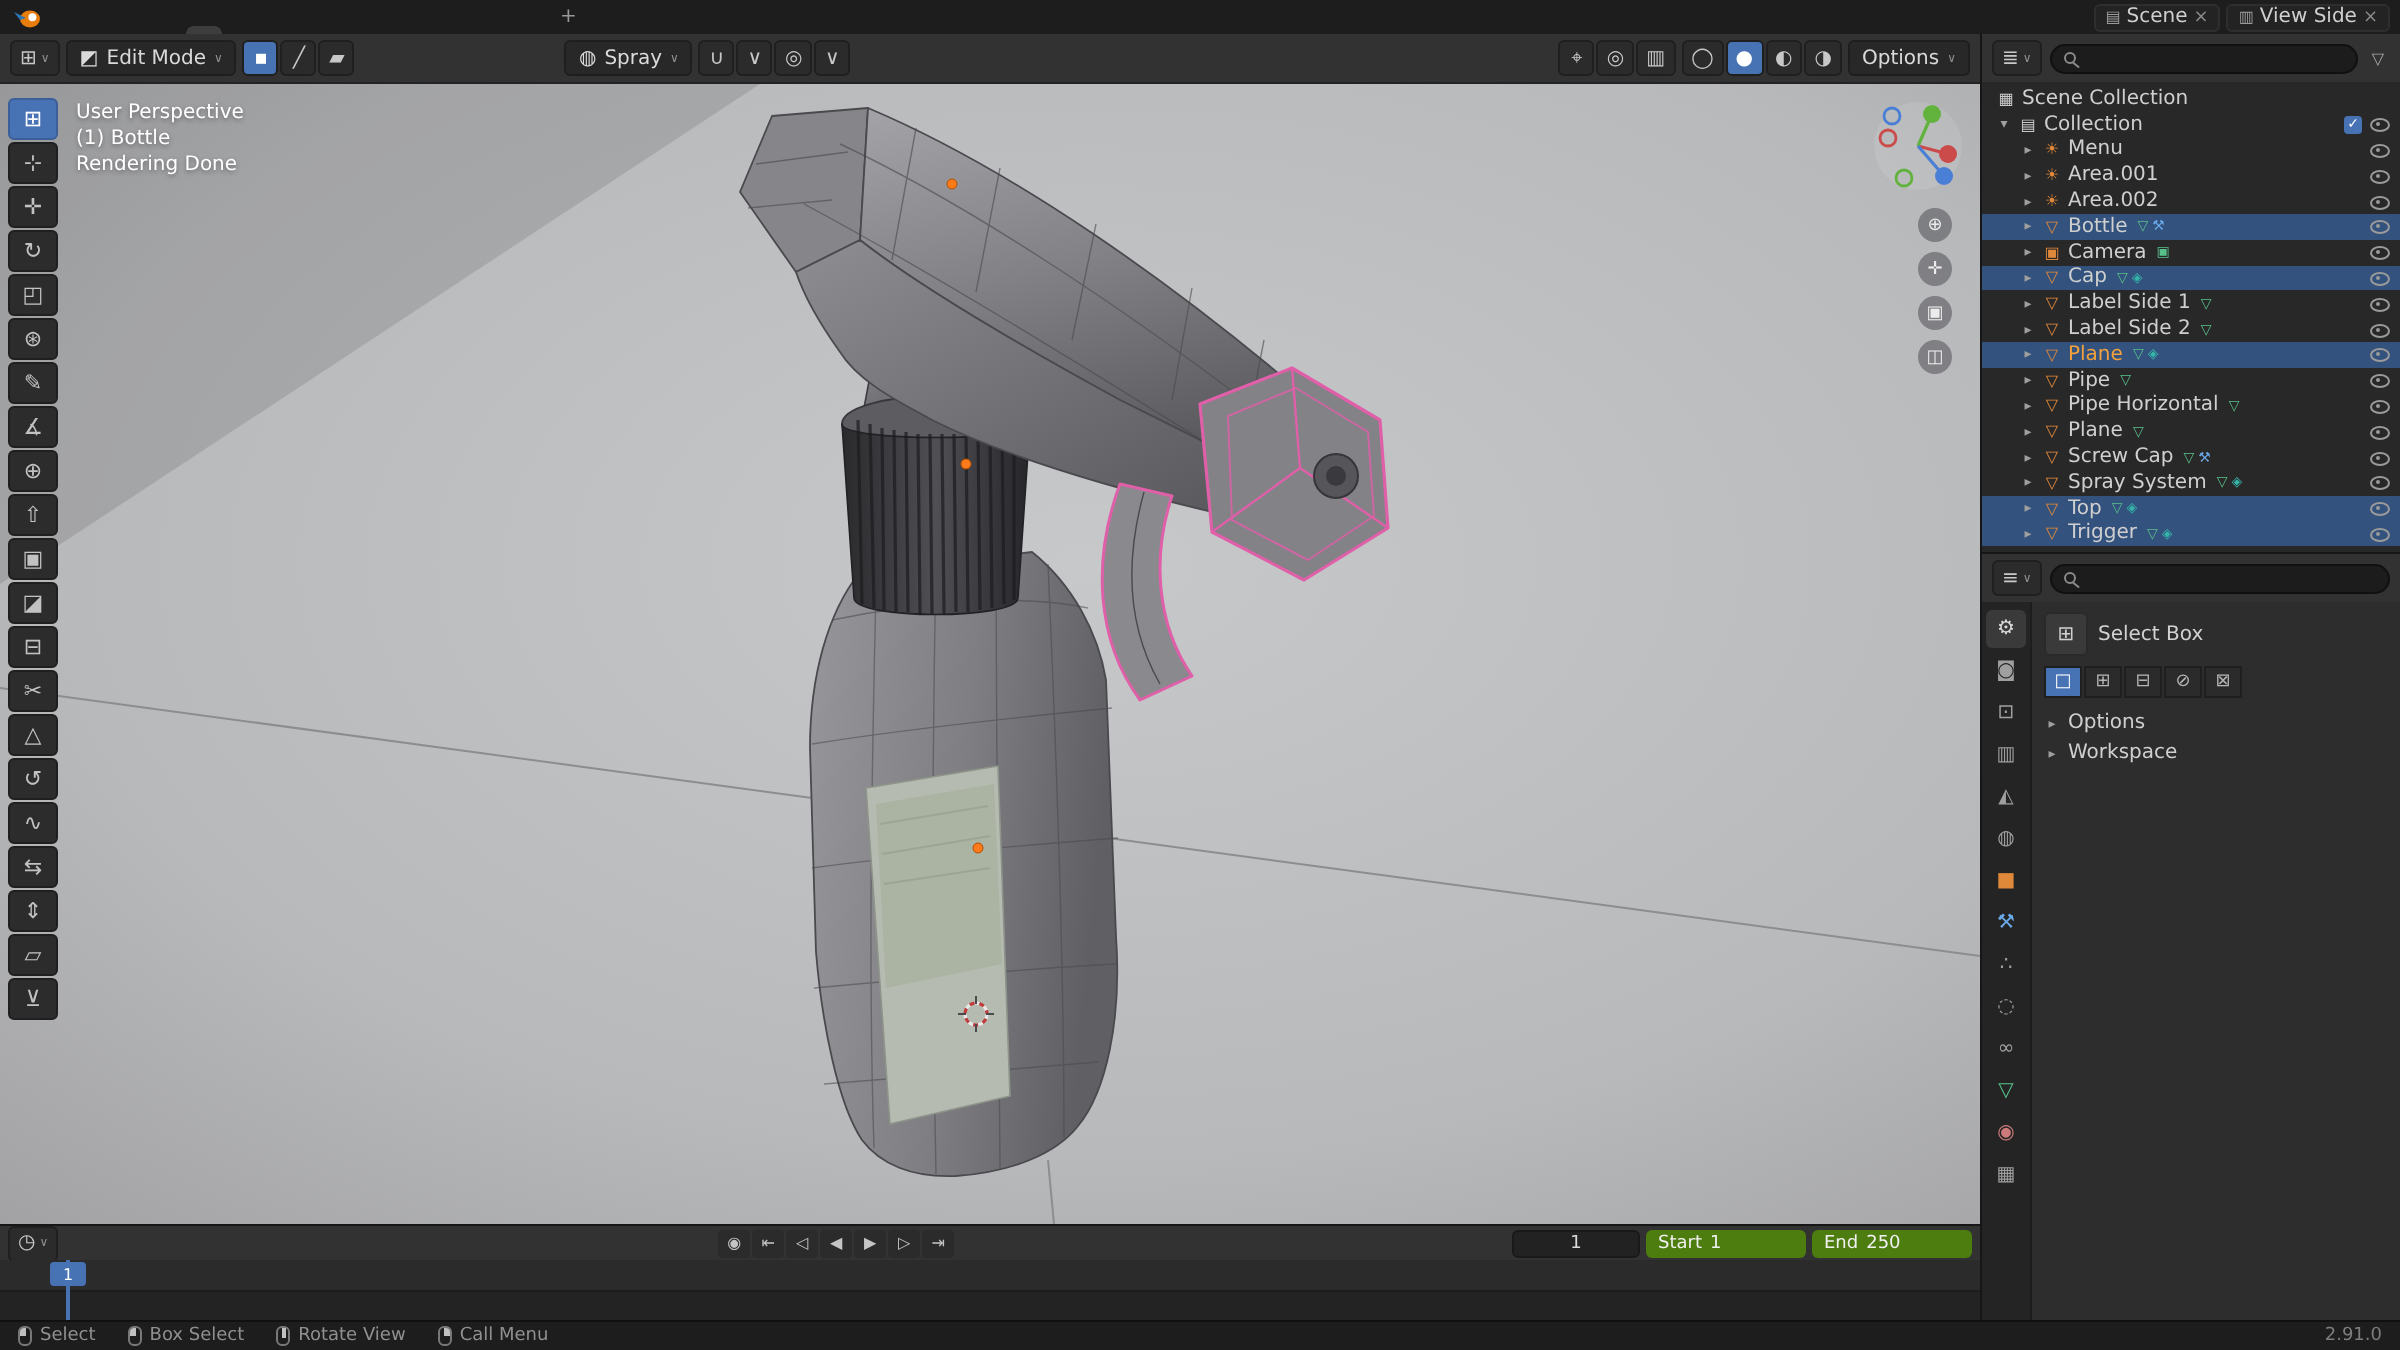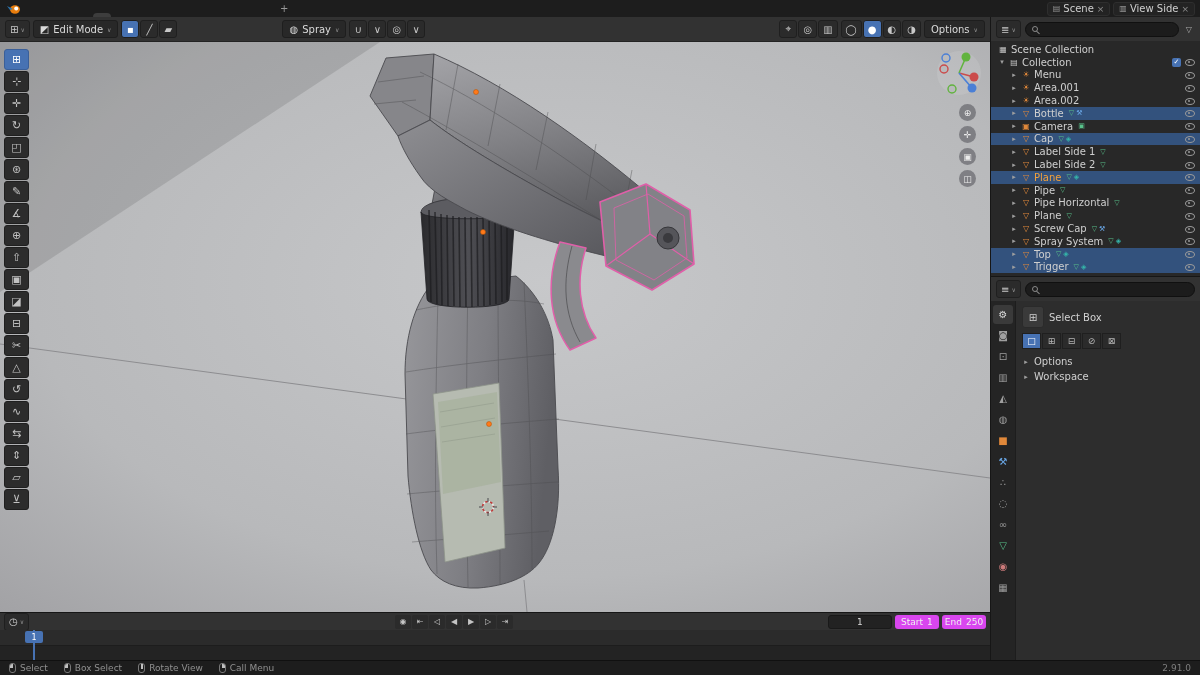--- a/index.html
+++ b/index.html
@@ -78,21 +78,21 @@
 .section-row{display:flex;align-items:center;gap:4px;color:#cfcfcf;padding:2px 0}
 
 .timeline{height:48px;display:flex;flex-direction:column;border-top:1px solid #161616;flex-shrink:0}
 .tl-header{height:17px;background:#323232;display:flex;align-items:center;gap:3px;padding:0 4px;flex-shrink:0}
 .tl-menus{display:flex}
 .tl-controls{display:flex;gap:1px;margin:0 auto}
 .tl-btn{width:16px;height:14px;display:flex;align-items:center;justify-content:center;background:#2b2b2b;border-radius:2px;color:#c5c5c5;font-size:8px}
 .tl-fields{display:flex;gap:3px;align-items:center}
 .field{height:14px;border-radius:3px;display:flex;align-items:center;padding:0 6px;font-size:9px}
 .field.dark{background:#222;border:1px solid #191919;width:64px;color:#dadada;justify-content:center}
-.field.blue{background:#d946ef;color:#f0f0f0;justify-content:center;width:44px;gap:4px}
+.field.blue{background:#4d7c0f;color:#f0f0f0;justify-content:flex-start;width:80px;gap:4px}
 .tl-body{flex:1;position:relative;background:#2b2b2b}
 .tick{position:absolute;top:3px;transform:translateX(-50%);color:#8d8d8d;font-size:8px}
 .tl-channel{position:absolute;left:0;right:0;bottom:0;height:15px;background:#232323;border-top:1px solid #1d1d1d}
 .playhead{position:absolute;left:34px;top:0;bottom:0;width:0}
 .ph-line{position:absolute;left:-1px;top:0;bottom:0;width:2px;background:var(--accent)}
 .ph-box{position:absolute;left:-9px;top:1px;width:18px;height:12px;background:var(--accent);color:#fff;font-size:8px;border-radius:2px;display:flex;align-items:center;justify-content:center}
 
 .statusbar{height:15px;background:#1d1d1d;border-top:1px solid #101010;display:flex;align-items:center;gap:16px;padding:0 9px;color:#909090;font-size:9px;flex-shrink:0}
 .hint{display:flex;align-items:center;gap:4px}
 .mouse{width:7px;height:10px;border:1px solid #787878;border-radius:3px;position:relative;flex-shrink:0}
@@ -425,20 +425,25 @@
               <span>⇕</span>
             </span>
             <span class="tool-btn">
               <span>▱</span>
             </span>
             <span class="tool-btn">
               <span>⊻</span>
             </span>
           </div>
 
+        <div class="overlay-info">
+          <div>User Perspective</div>
+          <div>(1) Bottle</div>
+          <div class="dim">Rendering Done</div>
+        </div>
 
         <svg class="nav-gizmo" viewBox="0 0 46 46">
           <circle cx="23" cy="23" r="22" fill="rgba(255,255,255,0.10)"></circle>
           <g stroke-width="1.6">
             <line x1="23" y1="23" x2="38" y2="27" stroke="#cb4b4b"></line>
             <line x1="23" y1="23" x2="30" y2="7" stroke="#61b33e"></line>
             <line x1="23" y1="23" x2="36" y2="38" stroke="#4a7fd6"></line>
           </g>
           <circle cx="38" cy="27" r="4.5" fill="#cb4b4b"></circle>
           <circle cx="30" cy="7" r="4.5" fill="#61b33e"></circle>

